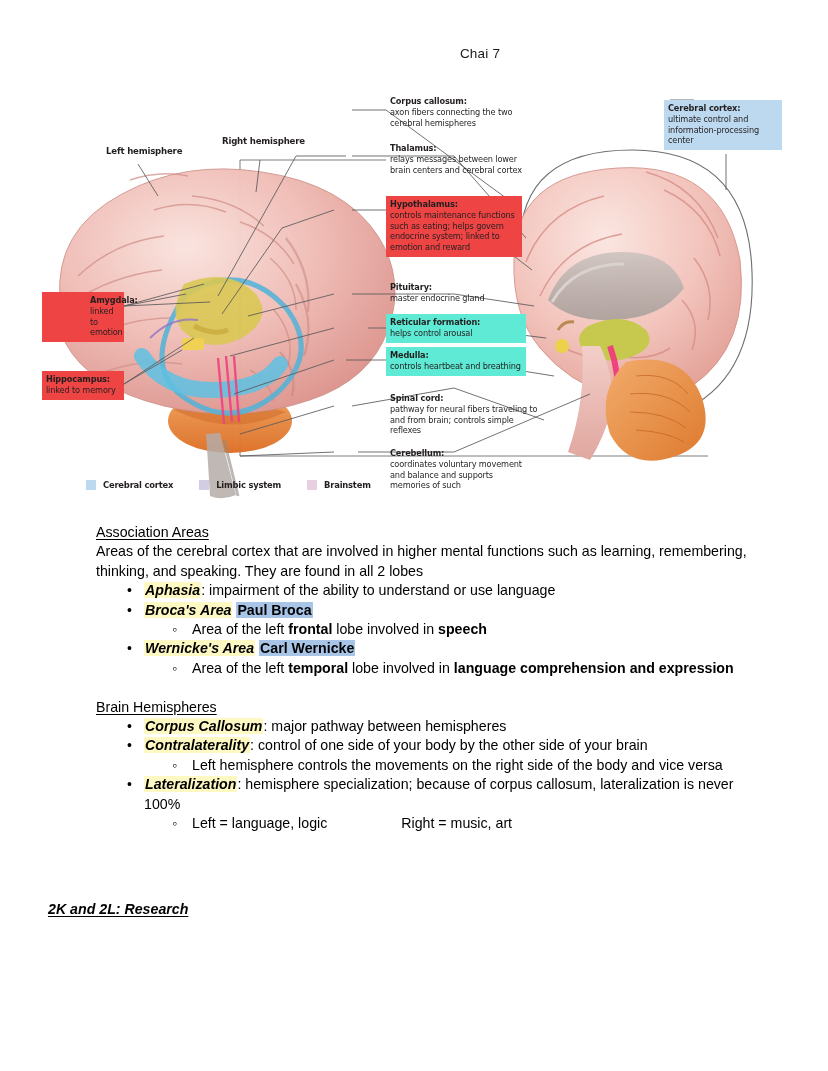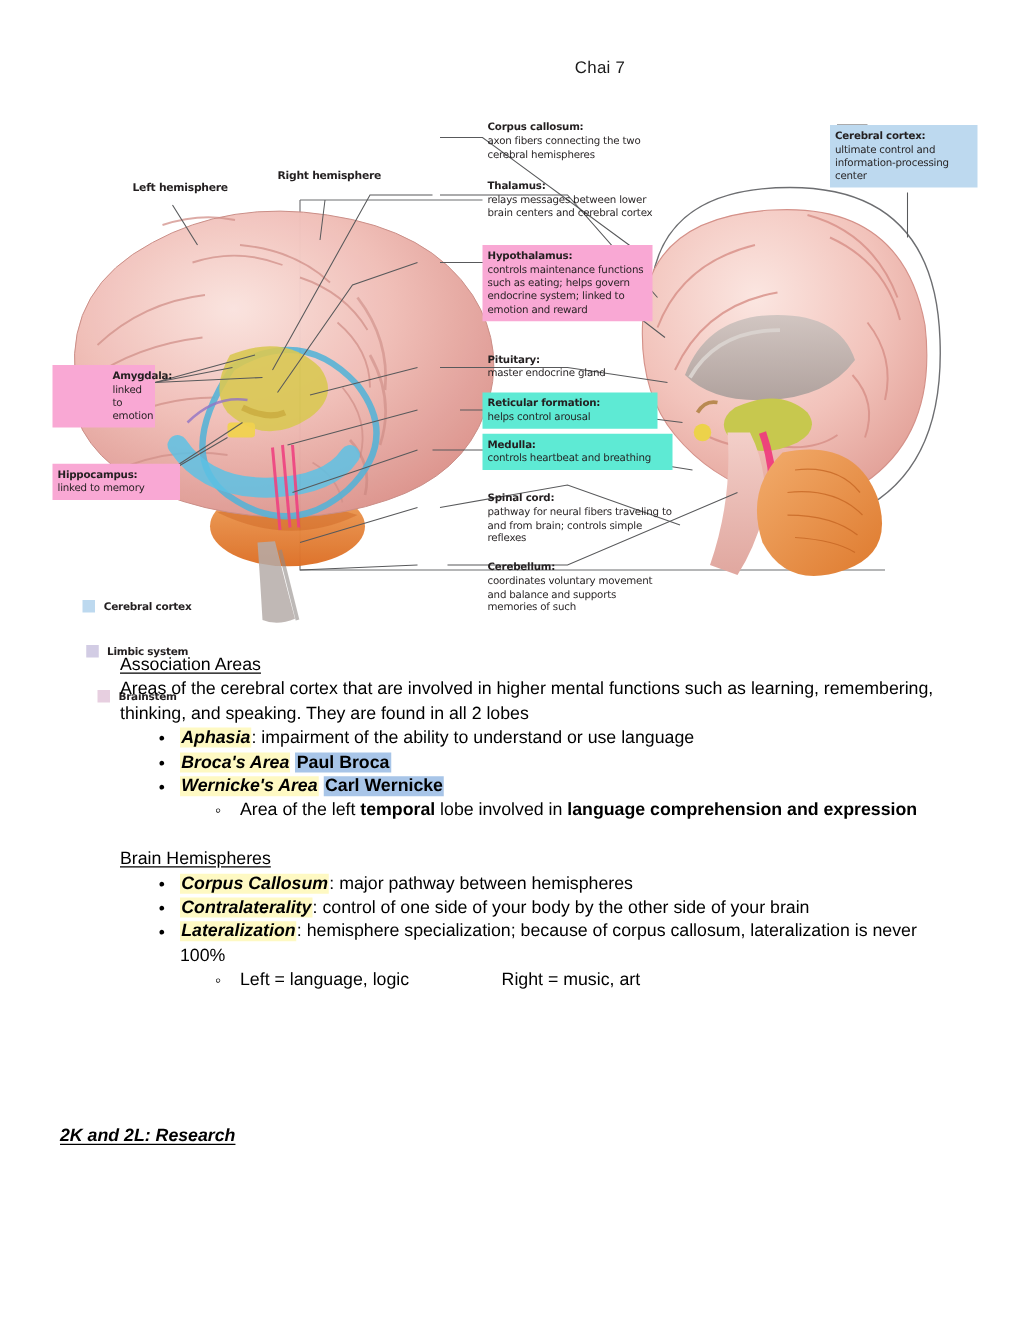--- a/index.html
+++ b/index.html
@@ -41,47 +41,46 @@
     position: absolute;
     font-family: "DejaVu Sans", sans-serif;
     font-size: 8.2px;
     line-height: 1.32;
     color: #231f20;
     letter-spacing: -0.15px;
   }
   .callout .ttl { font-weight: bold; display: block; }
   .callout .bdy { display: block; }
   .callout.tinted { padding: 3px 5px 4px 4px; }
-  .bg-limbic  { background: #f9a8d4; }
+  .bg-limbic  { background: #ef4444; }
   .bg-brain   { background: #5eead4; }
   .bg-cortex  { background: #bdd9ef; }
 
   .hemi-label {
     position: absolute;
     font-family: "DejaVu Sans", sans-serif;
     font-size: 8.6px;
     font-weight: bold;
     color: #231f20;
     letter-spacing: -0.2px;
   }
 
   
   .legend {
     position: absolute;
-    left: 32px;
+    left: 52px;
     top: 392px;
     display: flex;
     align-items: center;
     gap: 26px;
     font-family: "DejaVu Sans", sans-serif;
     font-size: 8.4px;
     font-weight: bold;
     color: #231f20;
     letter-spacing: -0.2px;
-    flex-direction: column;
   }
   .legend .item { display: flex; align-items: center; gap: 7px; }
   .legend .sw { width: 10px; height: 10px; display: block; }
 
   
   .notes {
     position: absolute;
     left: 48px;
     top: 523px;
     width: 700px;
@@ -352,41 +351,41 @@
   <div class="callout" style="left:356px; top:194px; width:150px;">
     <span class="ttl">Pituitary:</span>
     <span class="bdy">master endocrine gland</span>
   </div>
 
   <div class="callout tinted bg-brain" style="left:352px; top:226px; width:140px;">
     <span class="ttl">Reticular formation:</span>
     <span class="bdy">helps control arousal</span>
   </div>
 
-  <div class="callout tinted bg-brain" style="left:352px; top:259px; width:152px;">
+  <div class="callout tinted bg-brain" style="left:352px; top:259px; width:140px;">
     <span class="ttl">Medulla:</span>
     <span class="bdy">controls heartbeat and breathing</span>
   </div>
 
   <div class="callout" style="left:356px; top:305px; width:150px;">
     <span class="ttl">Spinal cord:</span>
     <span class="bdy">pathway for neural fibers traveling to and from brain; controls simple reflexes</span>
   </div>
 
   <div class="callout" style="left:356px; top:360px; width:140px;">
     <span class="ttl">Cerebellum:</span>
     <span class="bdy">coordinates voluntary movement and balance and supports memories of such</span>
   </div>
 
   <div class="callout tinted bg-limbic" style="left:8px; top:204px; width:82px;padding-left:48px;">
     <span class="ttl">Amygdala:</span>
     <span class="bdy">linked to emotion</span>
   </div>
 
-  <div class="callout tinted bg-limbic" style="left:8px; top:283px; width:102px;">
+  <div class="callout tinted bg-limbic" style="left:8px; top:283px; width:82px;">
     <span class="ttl">Hippocampus:</span>
     <span class="bdy">linked to memory</span>
   </div>
 
   <div class="callout tinted bg-cortex" style="left:630px; top:12px; width:118px;">
     <span class="ttl">Cerebral cortex:</span>
     <span class="bdy">ultimate control and information-processing center</span>
   </div>
 
   <div class="legend">
@@ -410,20 +409,25 @@
   <div class="h-under">Association Areas</div>
 
   <div class="para">Areas of the cerebral cortex that are involved in higher mental functions such as learning, remembering, thinking, and speaking. They are found in all 2 lobes</div>
 
   <ul class="lvl1">
     <li>
       <span class="b1"><span class="term">Aphasia</span><span>: impairment of the ability to understand or use language</span></span>
     </li>
     <li>
       <span class="b1"><span class="term">Broca's Area</span> <span class="person">Paul Broca</span></span>
+      <ul class="lvl2">
+        <li>
+          <span class="b2"><span>Area of the left </span><b>frontal</b><span> lobe involved in </span><b>speech</b></span>
+        </li>
+      </ul>
     </li>
     <li>
       <span class="b1"><span class="term">Wernicke's Area</span> <span class="person">Carl Wernicke</span></span>
       <ul class="lvl2">
         <li>
           <span class="b2"><span>Area of the left </span><b>temporal</b><span> lobe involved in </span><b>language comprehension and expression</b></span>
         </li>
       </ul>
     </li>
   </ul>
@@ -431,20 +435,25 @@
   <div class="spacer"></div>
 
   <div class="h-under">Brain Hemispheres</div>
 
   <ul class="lvl1">
     <li>
       <span class="b1"><span class="term">Corpus Callosum</span><span>: major pathway between hemispheres</span></span>
     </li>
     <li>
       <span class="b1"><span class="term">Contralaterality</span><span>: control of one side of your body by the other side of your brain</span></span>
+      <ul class="lvl2">
+        <li>
+          <span class="b2">Left hemisphere controls the movements on the right side of the body and vice versa</span>
+        </li>
+      </ul>
     </li>
     <li>
       <span class="b1"><span class="term">Lateralization</span><span>: hemisphere specialization; because of corpus callosum, lateralization is never 100%</span></span>
       <ul class="lvl2">
         <li>
           <span class="b2"><span>Left = language, logic</span><span class="tabgap"></span><span>Right = music, art</span></span>
         </li>
       </ul>
     </li>
   </ul>

